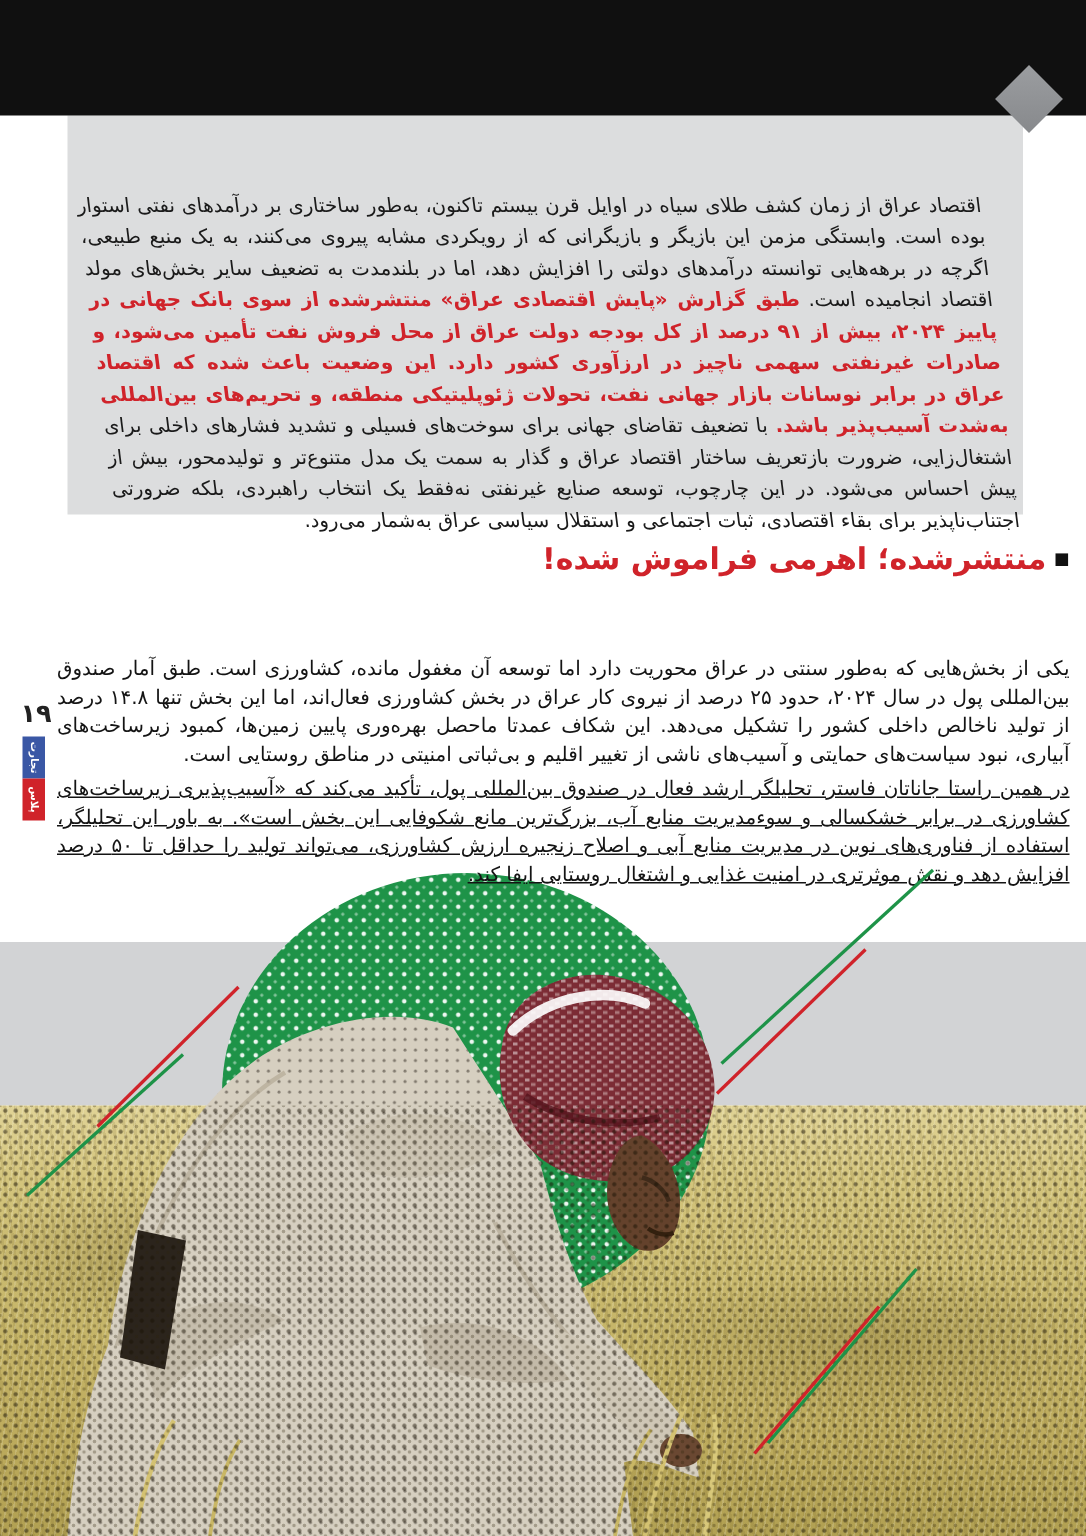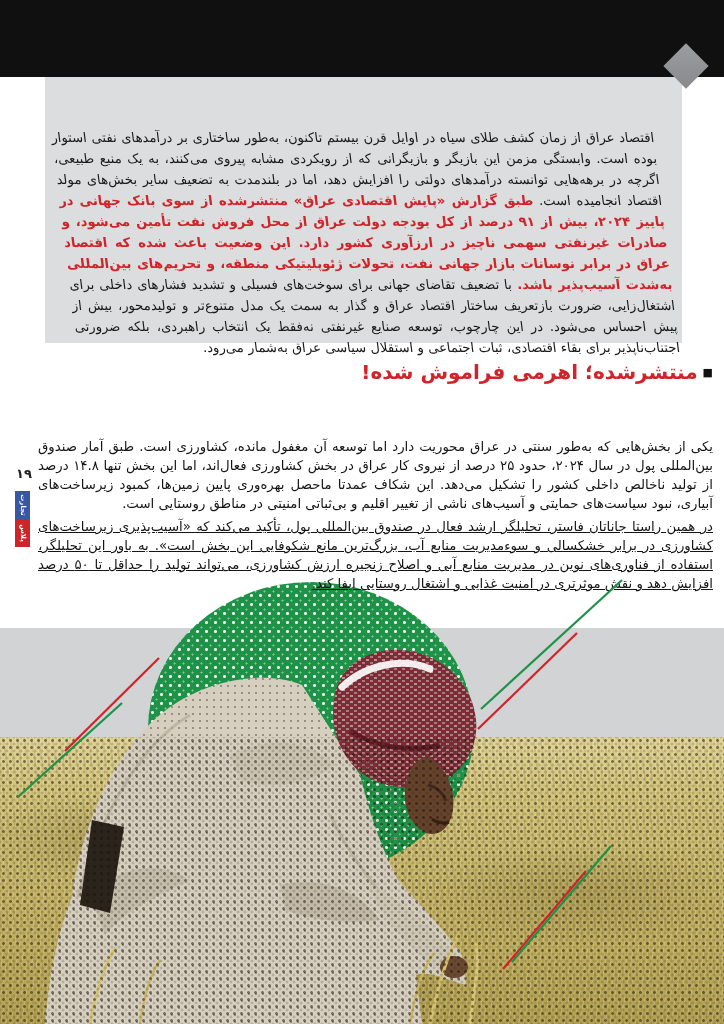--- a/index.html
+++ b/index.html
@@ -46,21 +46,21 @@
   .section-heading .bullet { color:#111; font-size:11px; line-height:1; }
   .body-text {
     position:absolute; left:38px; top:397px; width:675px; z-index:4;
     direction:rtl; text-align:justify;
     font-size:13.3px; line-height:19px; color:#141414;margin-top:40px;
   }
   .body-text p + p { margin-top:4px;text-decoration:underline; }
   
   .folio-number {
     position:absolute; left:12px; top:466px; width:24px; z-index:4;
-    text-align:center; font-size:13px; font-weight:bold; color:#222;
+    text-align:center; font-size:17px; font-weight:bold; color:#222;
   }
   .mini-logo { position:absolute; left:15px; top:491px; width:15px; height:56px; z-index:4; }
   .mini-logo .half {
     width:15px; height:28px; display:flex; align-items:center; justify-content:center; overflow:hidden;
   }
   .mini-logo .half.blue { background:#3a57a5; }
   .mini-logo .half.red  { background:#d0232a; }
   .mini-logo .half span {
     color:#fff; font-size:7px; font-weight:bold; white-space:nowrap;
     transform:rotate(90deg);

